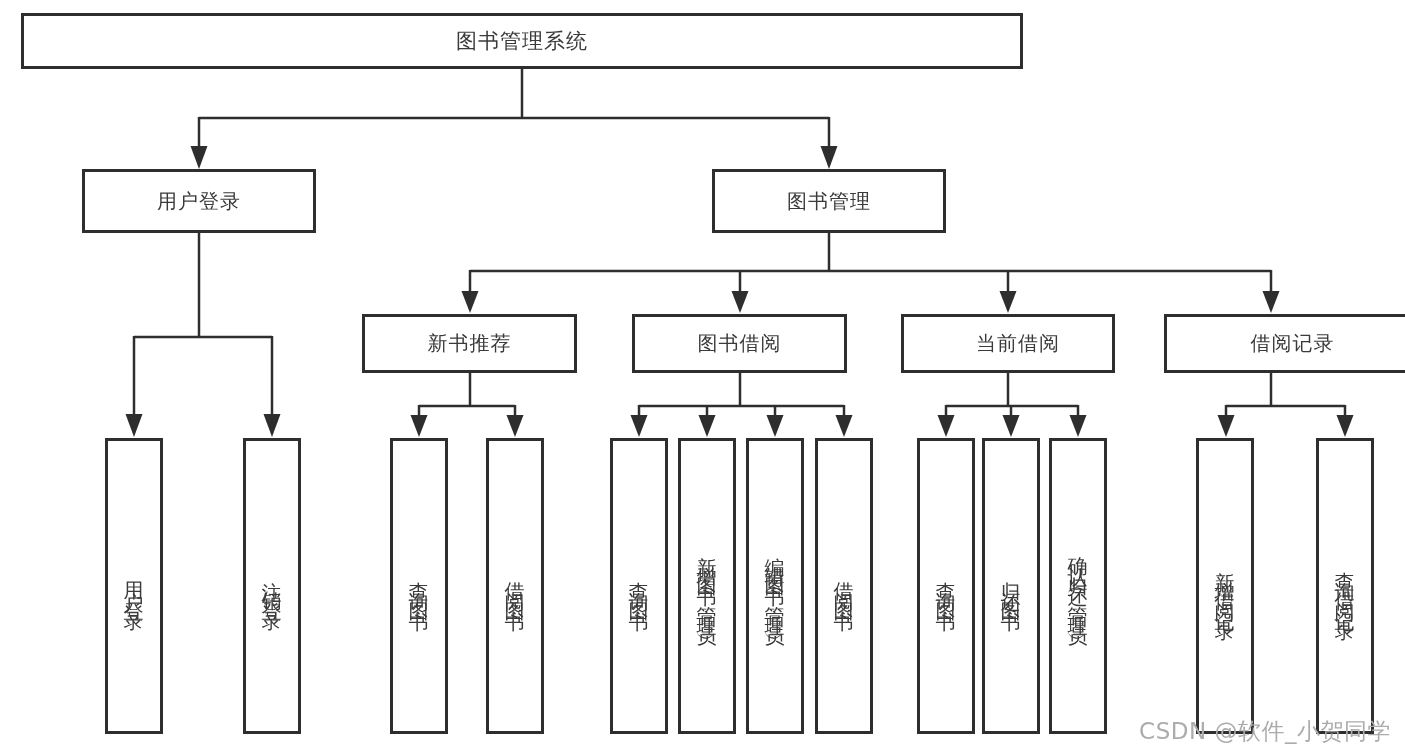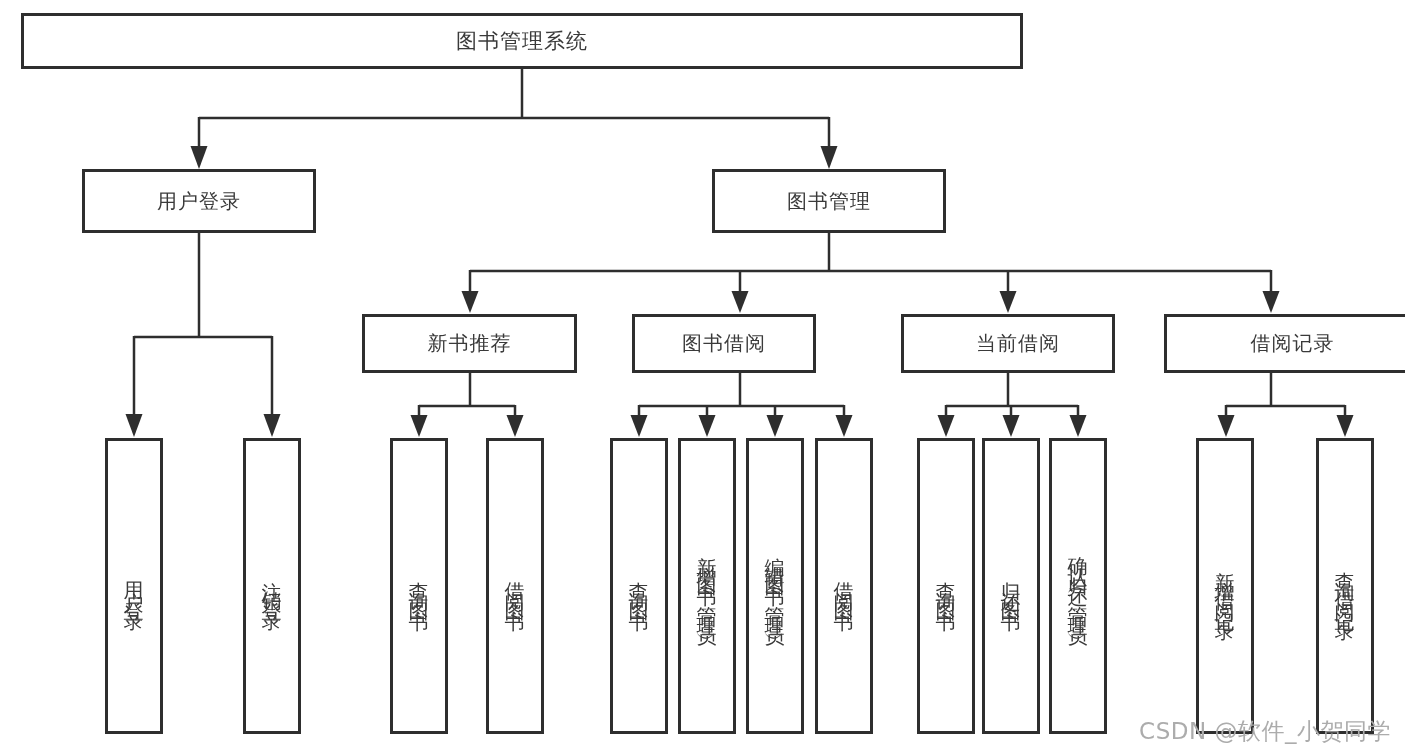--- a/index.html
+++ b/index.html
@@ -40,21 +40,21 @@
     height: 296px;
     top: 438px;
   }
   
   .root { left: 21px; top: 13px; width: 1002px; height: 56px; }
   
   .n-login { left: 82px;  top: 169px; width: 234px; height: 64px; }
   .n-mgmt  { left: 712px; top: 169px; width: 234px; height: 64px; }
   
   .n-newbook { left: 362px;  top: 314px; width: 215px; height: 59px; }
-  .n-borrow  { left: 632px;  top: 314px; width: 184px; height: 59px; }
+  .n-borrow  { left: 632px;  top: 314px; width: 215px; height: 59px; }
   .n-current { left: 901px;  top: 314px; width: 214px; height: 59px; padding-left: 20px; }
   .n-records { left: 1164px; top: 314px; width: 257px; height: 59px; }
   
   .l-login-0   { left: 105px; }
   .l-login-1   { left: 243px; }
   .l-newbook-0 { left: 390px; }
   .l-newbook-1 { left: 486px; }
   .l-borrow-0  { left: 610px; }
   .l-borrow-1  { left: 678px; }
   .l-borrow-2  { left: 746px; }

